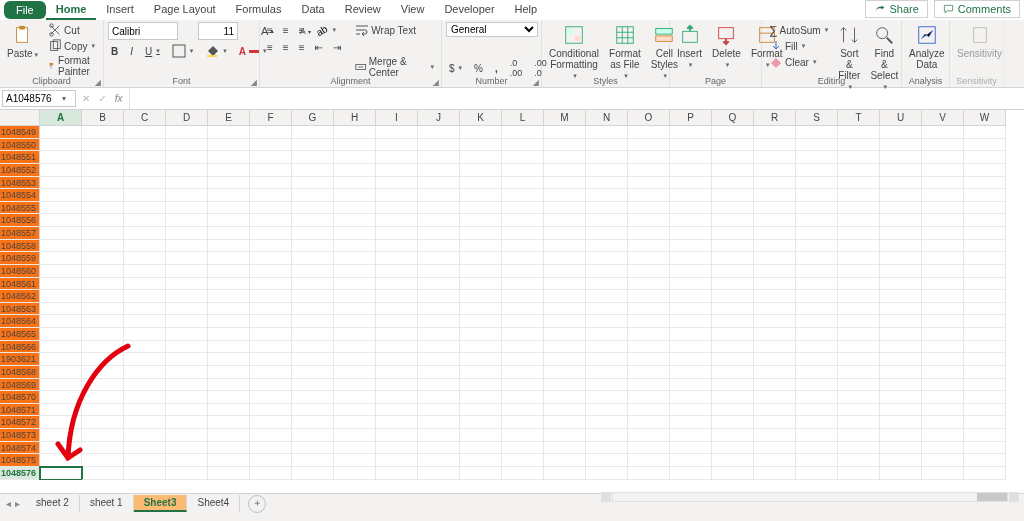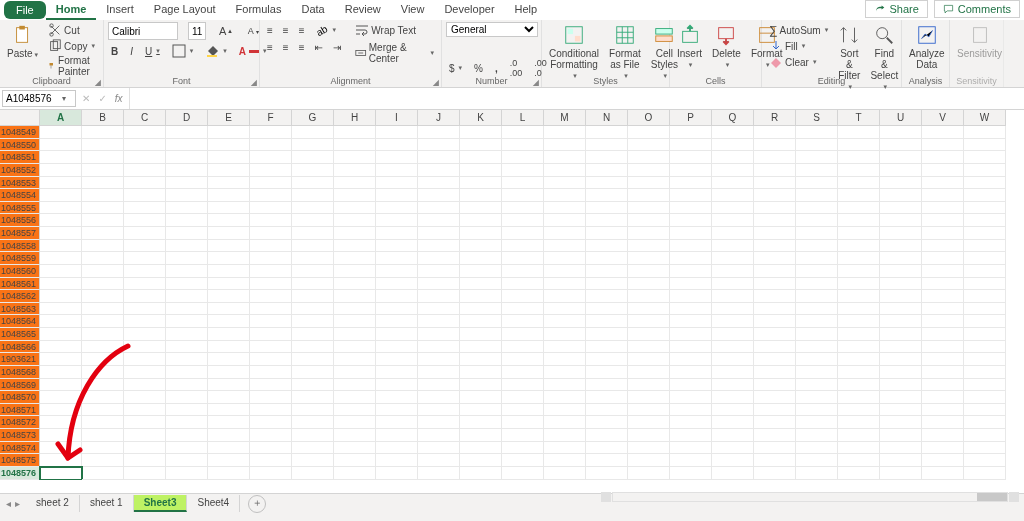--- a/index.html
+++ b/index.html
@@ -12,31 +12,31 @@
   .top-right { position: absolute; right: 4px; top: 0; display: flex; }
   .top-right .btn { border: 1px solid #d0d0d0; padding: 2px 8px; margin-left: 6px; color: #217346; font-size: 11px; display: flex; align-items: center; gap: 4px; background:#fff;}
   .top-right svg { width: 11px; height: 11px; }
   
   .ribbon { height: 68px; background: #f3f2f1; border-bottom: 1px solid #d4d4d4; display: flex; font-size: 10px; }
   .group { border-right: 1px solid #e1e1e1; display: flex; flex-direction: column; justify-content: space-between; padding: 2px 4px 0 4px; position: relative; }
   .group .body { display: flex; align-items: flex-start; gap: 4px; height: 52px; }
   .group .label { text-align: center; font-size: 9px; color: #666; padding-bottom: 1px; position:relative;}
   .dlaunch { position:absolute; right:-2px; bottom:0; font-size:8px; color:#888;}
   .stackv { display:flex; flex-direction:column; gap:0px; }
-  .row { display:flex; align-items:center; gap:10px;}
+  .row { display:flex; align-items:center; gap:20px;}
   .smbtn { padding:1px 3px; cursor:pointer; display:flex; align-items:center; gap:2px; font-size:10px; color:#444;}
   .ic { width:14px; height:14px; display:inline-block;}
   .ic svg { width:100%; height:100%; }
   .bigbtn { display:flex; flex-direction:column; align-items:center; justify-content:center; gap:2px; cursor:pointer; font-size:10px; text-align:center; line-height:1.1; padding:2px 3px 0 3px;}
   .bigbtn .bic { width:22px; height:22px; }
   .dd::after { content:"▾"; font-size:7px; margin-left:2px; color:#666;}
   
   .fsel { border:1px solid #c8c8c8; height:18px; font-size:10px; background:#fff; }
   .fname { width:70px; padding:1px 3px;}
-  .fsize { width:18px; padding:8px 3px; text-align:right;}
+  .fsize { width:40px; padding:8px 3px; text-align:right;}
   .bold { font-weight:bold;} .ital{font-style:italic;} .ul{text-decoration:underline;}
   
   .formulabar { height:22px; background:#fff; border-bottom:1px solid #d4d4d4; display:flex; align-items:stretch; }
   .namebox { width:74px; border:1px solid #c8c8c8; margin:2px 0 2px 2px; display:flex; align-items:center;}
   .namebox input{ border:none; width:54px; font-size:10px; padding:1px 3px; outline:none;}
   .namebox .dd2{width:14px;text-align:center;color:#666;font-size:8px;}
   .fxicons { display:flex; align-items:center; padding:0 6px; color:#888; gap:8px;}
   .fxicons span{font-size:10px;}
   .fxinput { flex:1; border:none; border-left:1px solid #e0e0e0; padding:2px 4px; font-size:10px; outline:none;}
   
@@ -50,21 +50,21 @@
   .rh { width:40px; background:#f97316; border-right:1px solid #d4d4d4; border-bottom:1px solid #e8e8e8; text-align:right; padding-right:3px; font-size:9px; line-height:12.5px; color:#444;}
   .rh.sel{ background:#d8e8dc; color:#217346; font-weight:600;}
   .cell { width:42px; height:12.64px; border-right:1px solid #e8e8e8; border-bottom:1px solid #e8e8e8;}
   .cell.active { outline:2px solid #217346; outline-offset:-1px; background:#fff;}
   
   .arrow { position:absolute; pointer-events:none; }
   
   .tabs { position:absolute; bottom:8px; left:0; right:0; height:20px; background:#f3f2f1; border-top:1px solid #d4d4d4; display:flex; align-items:center; font-size:10px;}
   .tabs .nav { padding:0 6px; color:#888; display:flex; gap:4px;}
   .tab { padding:2px 10px; border-right:1px solid #d4d4d4; background:#f3f2f1; cursor:pointer;}
-  .tab.active { background:#bef264; color:#217346; font-weight:600; border-bottom:2px solid #217346;text-align:right;}
+  .tab.active { background:#fdba74; color:#217346; font-weight:600; border-bottom:2px solid #217346;text-align:right;}
   .addsheet { width:18px; height:18px; border:1px solid #c0c0c0; border-radius:50%; text-align:center; line-height:14px; margin-left:8px; color:#666;}
   .hscroll { position:absolute; right:4px; bottom:10px; width:420px; height:12px; display:flex; align-items:center;}
   .hscroll .tr{width:10px;height:10px;background:#e0e0e0; margin:0 1px;}
   .hscroll .track{flex:1;height:10px;background:#f3f2f1;border:1px solid #e0e0e0; position:relative;}
   .hscroll .thumb{position:absolute; right:0; top:0; bottom:0; width:30px; background:#c8c8c8;}
   .status { position:absolute; bottom:0; left:0; right:0; height:8px; background:#f3f2f1;}
 </style>
 </head>
 <body>
 
@@ -182,21 +182,21 @@
             </span>
         </div>
         <div class="row" style="gap:4px">
           <span class="smbtn">≡</span>
           <span class="smbtn">≡</span>
           <span class="smbtn">≡</span>
           <span class="smbtn">⇤</span>
           <span class="smbtn">⇥</span>
         </div>
       </div>
-      <div class="stackv" style="gap:3px;margin-left:4px">
+      <div class="stackv" style="gap:17px;margin-left:4px">
         <div class="smbtn">
             <span class="ic"><svg viewBox="0 0 14 14">
                 <path stroke="#555" fill="none" d="M1 3h12M1 7h9a2 2 0 010 4H7m0 0l2-2m-2 2l2 2M1 11h4"></path>
               </svg></span>
             <span>Wrap Text</span>
           </div>
         <div class="smbtn dd">
             <span class="ic"><svg viewBox="0 0 14 14">
                 <rect x="1" y="4" width="12" height="6" fill="none" stroke="#555"></rect>
                 <path stroke="#555" d="M4 7h6"></path>
@@ -271,21 +271,21 @@
           <span>Delete</span>
         </div>
       <div class="bigbtn dd">
           <span class="bic"><svg viewBox="0 0 24 24">
               <rect x="4" y="4" width="16" height="16" fill="none" stroke="#c83"></rect>
               <path stroke="#c83" d="M4 10h16"></path>
             </svg></span>
           <span>Format</span>
         </div>
     </div>
-    <div class="label">Cells</div>
+    <div class="label">Page</div>
   </div>
 
   <div class="group" style="width:140px">
     <div class="body">
       <div class="stackv">
         <div class="smbtn dd">
             <span style="font-size:12px">∑</span>
             <span>AutoSum</span>
           </div>
         <div class="smbtn dd">

